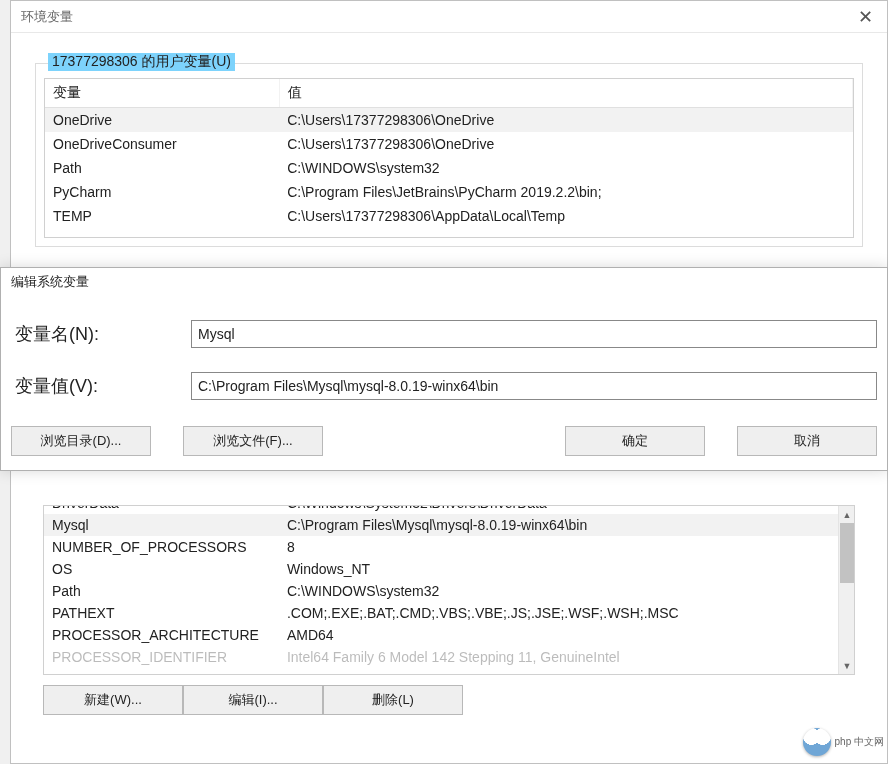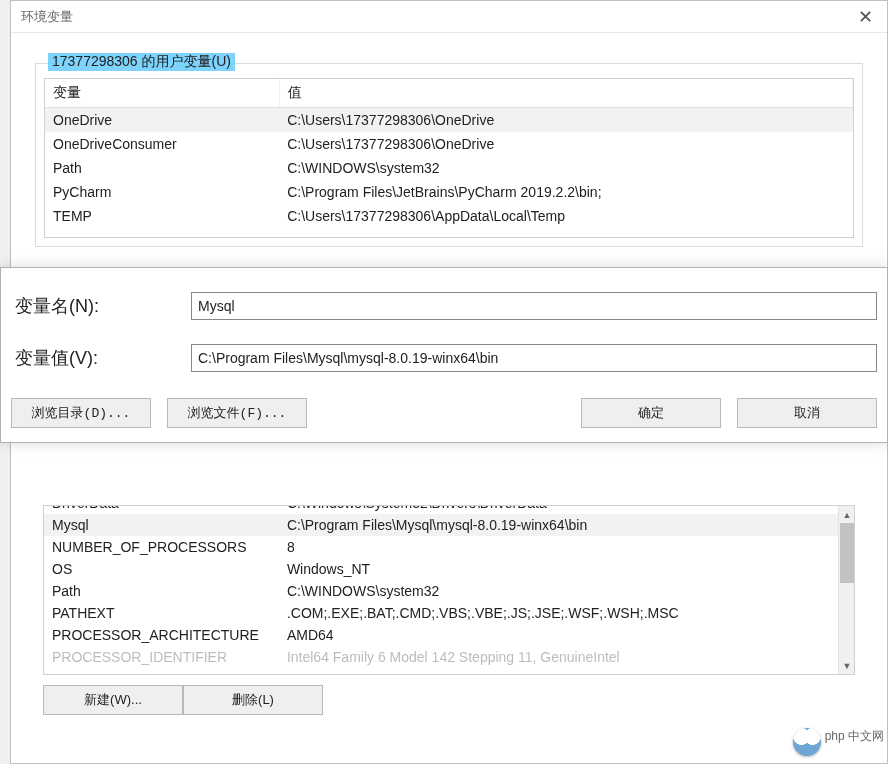--- a/index.html
+++ b/index.html
@@ -120,22 +120,21 @@
       border: 1px solid #888;
       padding: 0 6px;
       font-family: inherit;
       font-size: 14px;
       color: #222;
       background:#fff;
     }
     .edit-btn-row {
       display: flex;
       margin: 26px 10px 14px 10px;
-      gap: 16px;
-      font-family: Liberation Mono, monospace;
+      gap: 32px;
     }
     .edit-btn-row .spacer { flex: 1; }
     .edit-btn-row .btn { min-width: 140px; }
 
     
     #sys-group {
       margin: 12px 24px 12px 24px;
       border: none;
       padding: 0 8px 8px 8px;
     }
@@ -170,22 +169,23 @@
       margin-top:10px;
     }
     .sys-btn-row .btn{min-width:140px;}
 
     
     .watermark{
       position:absolute;
       right:4px;
       bottom:8px;
       display:flex;
+      align-items:center;
       gap:4px;
-      font-size:12px;
+      font-size:10px;
       color:#666;
       z-index:30;
       pointer-events:none;
     }
     .wm-logo{
       width:28px;
       height:28px;
       background: radial-gradient(circle at 30% 30%, #fff 0 30%, transparent 31%),
                   radial-gradient(circle at 70% 30%, #fff 0 30%, transparent 31%),
                   #6fa6d6;
@@ -279,26 +279,30 @@
         </tbody>
       </table>
       <div class="sys-scroll">
         <div class="scroll-arrow">▲</div>
         <div class="scroll-thumb"></div>
         <div class="scroll-arrow down">▼</div>
       </div>
     </div>
     <div class="sys-btn-row">
       <button class="btn">新建(W)...</button>
+      <button class="btn">编辑(I)...</button>
       <button class="btn">删除(L)</button>
     </div>
   </div>
 </div>
 
 <div class="window" id="edit-dialog">
+  <div class="titlebar">
+    <span>编辑系统变量</span>
+  </div>
   <div class="form-row">
     <label class="form-label">变量名(N):</label>
     <input class="form-input" type="text" value="Mysql" style="">
   </div>
   <div class="form-row">
     <label class="form-label">变量值(V):</label>
     <input class="form-input" type="text" value="C:\Program Files\Mysql\mysql-8.0.19-winx64\bin" style="">
   </div>
   <div class="edit-btn-row">
     <button class="btn">浏览目录(D)...</button>

